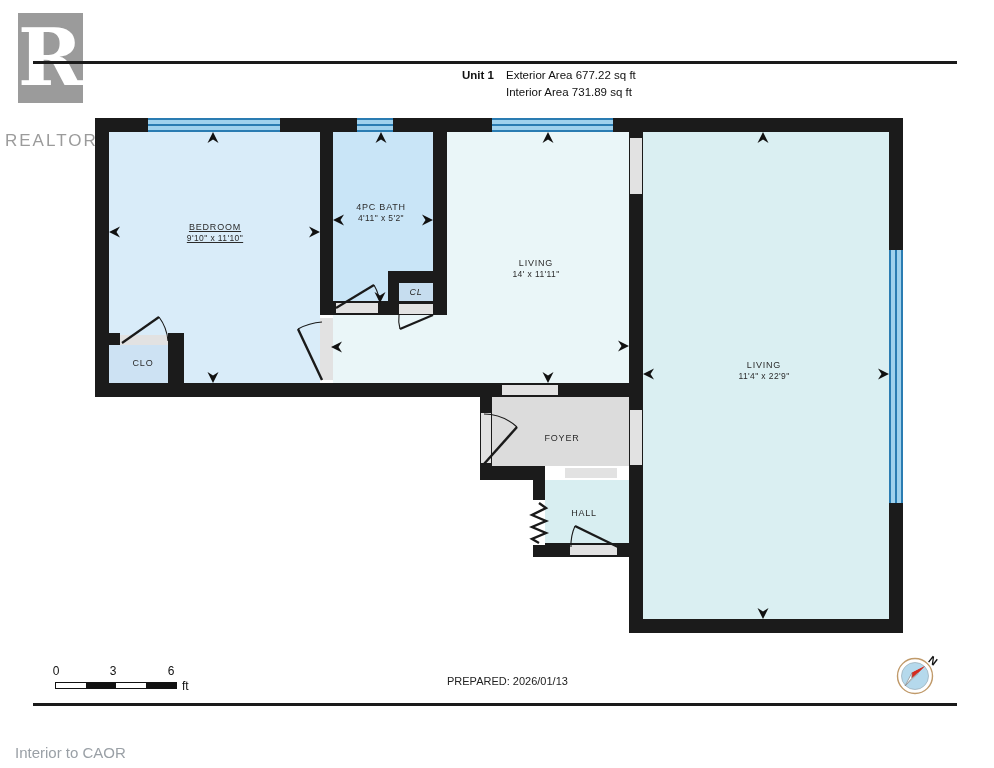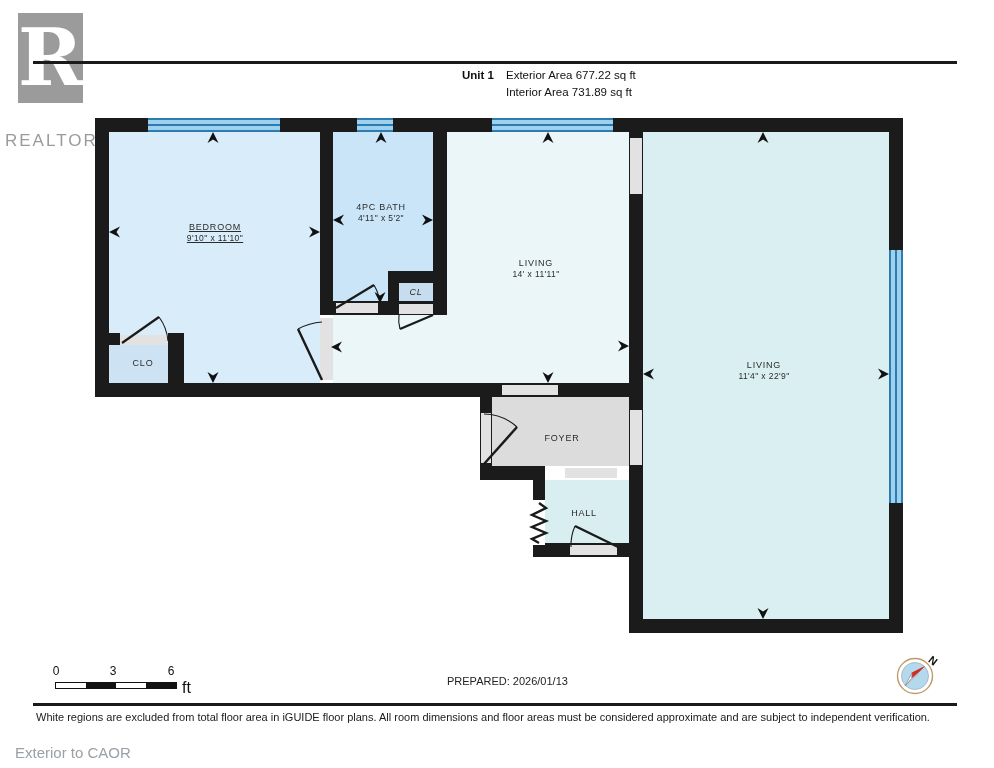--- a/index.html
+++ b/index.html
@@ -31,21 +31,21 @@
   .overlay-svg { left:0; top:0; z-index:5; pointer-events:none; }
 
   .room-label { position:absolute; z-index:6; text-align:center; color:#2b2b2b;
     font-size:9px; letter-spacing:0.8px; line-height:11px; transform:translateX(-50%); white-space:nowrap; }
   .room-label .dims { font-size:8.5px; letter-spacing:0.4px; }
 
   
   .scale-tick { position:absolute; font-size:12px; color:#111; transform:translateX(-50%); }
   .scale-bar { left:55px; top:682px; width:122px; height:7px; border:1px solid #111;
     background:linear-gradient(to right,#fff 0 25%,#111 25% 50%,#fff 50% 75%,#111 75% 100%); }
-  .scale-unit { left:182px; top:679px; font-size:16px; color:#111; }
+  .scale-unit { left:182px; top:679px; font-size:12px; color:#111; }
   .prepared { left:447px; top:675px; font-size:11px; color:#222; }
   .footer-rule { left:33px; top:703px; width:924px; height:3px; background:#1a1a1a; }
   .disclaimer { left:36px; top:711px; width:930px; font-size:11px; color:#1a1a1a; }
   .licensed { left:15px; top:744px; font-size:15px; color:#9aa0a6; }
 </style>
 </head>
 <body>
 
 <div class="page">
 
@@ -190,16 +190,15 @@
     <div>CLO</div>
   </div>
 
   <div class="scale-tick" style="left:56px;top:664px;">0</div>
   <div class="scale-tick" style="left:113px;top:664px;">3</div>
   <div class="scale-tick" style="left:171px;top:664px;">6</div>
   <div class="abs scale-bar"></div>
   <div class="abs scale-unit">ft</div>
   <div class="abs prepared">PREPARED: 2026/01/13</div>
   <div class="abs footer-rule"></div>
-  <div class="abs disclaimer">White regions are excluded from total floor area in iGUIDE floor plans. All room dimensions and floor areas must be considered approximate and are subject to independent verification.</div>
-  <div class="abs licensed">Exterior to CAOR</div>
+  <div class="abs licensed">Interior to CAOR</div>
 
 </div>
 
 </body></html>

